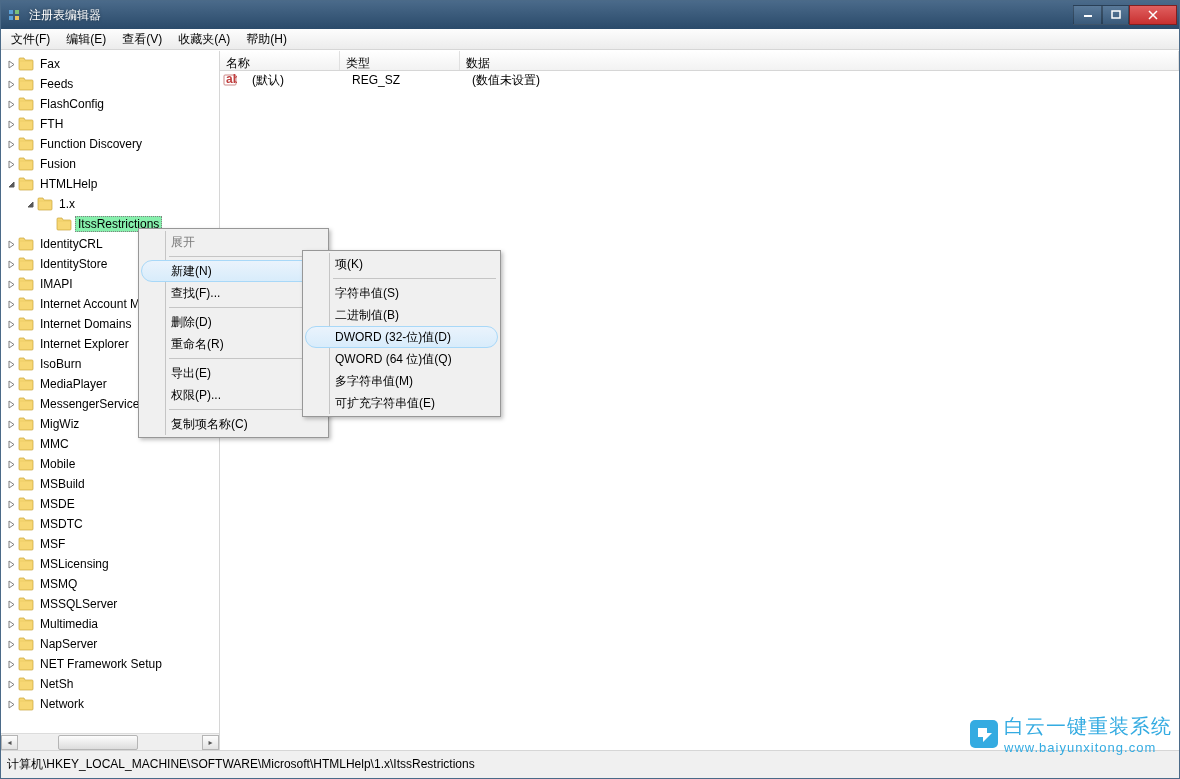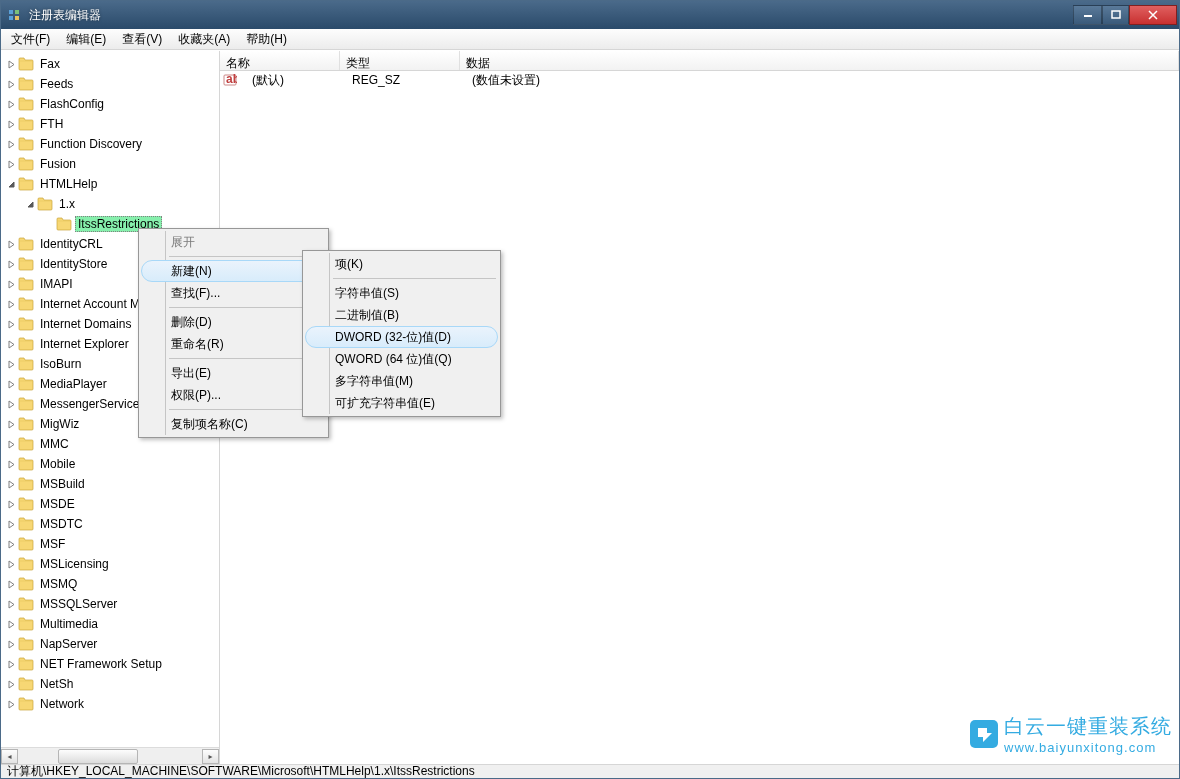--- a/index.html
+++ b/index.html
@@ -30,21 +30,21 @@
 .hscroll{height:17px;background:#f0f0f0;border-top:1px solid #dcdcdc;display:flex;align-items:center}
 .hscroll .ar{width:17px;height:15px;background:linear-gradient(to bottom,#fdfdfd,#e3e3e3);border:1px solid #b5b5b5;display:flex;align-items:center;justify-content:center;font-size:8px;color:#555}
 .hscroll .track{flex:1;height:15px;background:#efefef;position:relative}
 .hscroll .thumb{position:absolute;left:40px;top:0;width:80px;height:15px;background:linear-gradient(to bottom,#fdfdfd,#dcdcdc);border:1px solid #b5b5b5;border-radius:2px}
 .list-pane{flex:1;display:flex;flex-direction:column;background:#fff;min-width:0}
 .lhdr{height:20px;display:flex;background:linear-gradient(to bottom,#fff,#f2f2f2);border-bottom:1px solid #d6d6d6}
 .lhdr .col{padding:4px 6px;border-right:1px solid #e0e0e0;color:#000}
 .lrow{display:flex;height:18px;align-items:center;padding-left:2px}
 .lrow .vicon{width:16px;height:16px;display:inline-flex;align-items:center;justify-content:center;margin-right:10px}
 .lrow .c{padding:0 4px;overflow:hidden;text-overflow:ellipsis;white-space:nowrap}
-.status{height:14px;background:#f0f0f0;border-top:1px solid #d6d6d6;display:flex;align-items:center;padding:0 6px;color:#000}
+.status{height:28px;background:#f0f0f0;border-top:1px solid #d6d6d6;display:flex;align-items:center;padding:0 6px;color:#000}
 .ctx{position:absolute;background:#f0f0f0;border:1px solid #979797;box-shadow:2px 2px 4px rgba(0,0,0,.25);padding:2px}
 .ctx .row{height:22px;display:flex;align-items:center;padding:0 20px 0 30px;position:relative;color:#000}
 .ctx .row.dis{color:#7a7a7a}
 .ctx .row.hov{background:linear-gradient(to bottom,#eaf3fc,#d8ecfb);border:1px solid #a8d8f8;border-radius:11px;padding:0 19px 0 29px}
 .ctx .row .arr{position:absolute;right:6px;font-size:10px;color:#000}
 .ctx .sep{height:1px;background:#c5c5c5;margin:3px 2px 3px 28px}
 .ctx .gut{position:absolute;left:26px;top:2px;bottom:2px;width:1px;background:#c5c5c5}
 .watermark{position:absolute;right:8px;bottom:24px;display:flex;align-items:center;gap:6px;opacity:.95}
 .watermark .logo{width:28px;height:28px;background:#2aa7e0;border-radius:5px;display:flex;align-items:center;justify-content:center}
 .watermark .t1{color:#2aa7e0;font-size:20px;letter-spacing:1px;font-weight:500}

